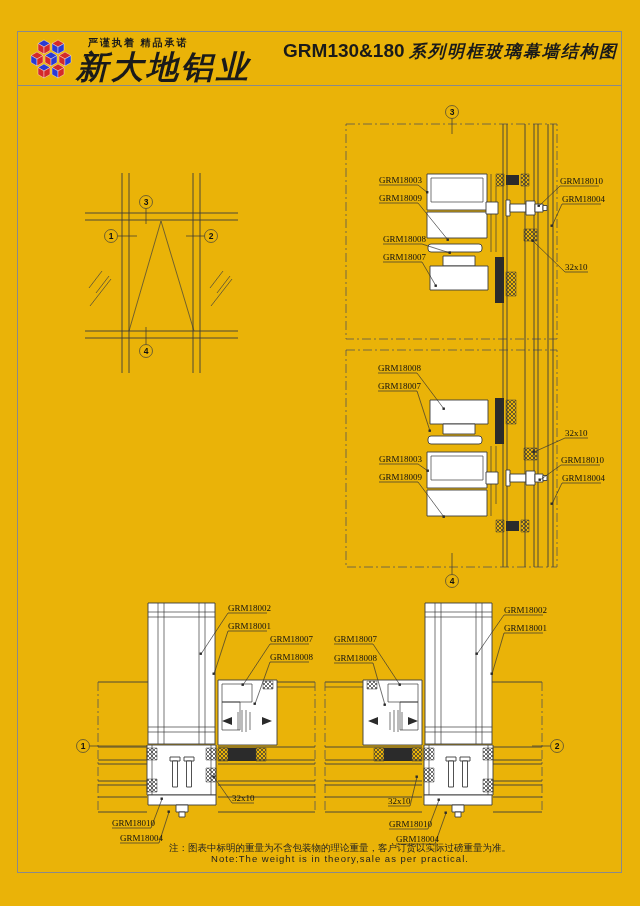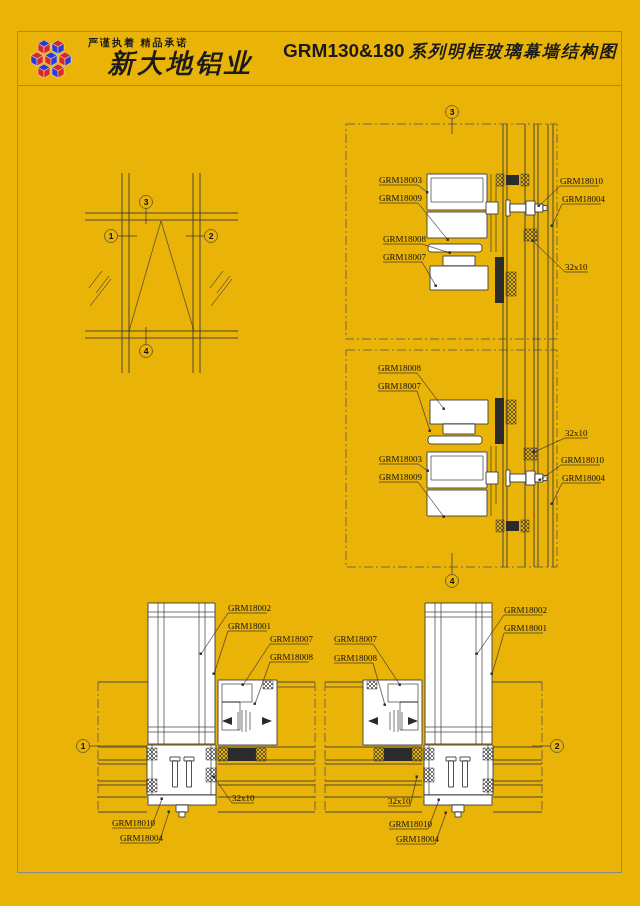--- a/index.html
+++ b/index.html
@@ -5,22 +5,22 @@
   html,body{margin:0;padding:0;background:#fff;}
   .page{position:relative;width:640px;height:906px;background:#eab308;overflow:hidden;
         font-family:"Liberation Sans",sans-serif;color:#1a1a1a;}
   .frame{position:absolute;left:17px;top:31px;width:605px;height:842px;
          border:1px solid #8a8a8a;box-sizing:border-box;}
   .header-divider{position:absolute;left:17px;top:85px;width:605px;height:0;
                   border-top:1px solid #8a8a8a;}
   .logo{position:absolute;left:29px;top:38px;}
   .tagline{position:absolute;left:88px;top:36px;font-size:10px;font-weight:bold;
            font-family:"Liberation Serif",serif;letter-spacing:2px;}
-  .company{position:absolute;left:76px;top:46px;font-size:26px;font-weight:bold;
-           font-style:italic;font-family:Liberation Serif, serif;letter-spacing:3px;margin-left:32px;}
+  .company{position:absolute;left:76px;top:46px;font-size:32px;font-weight:bold;
+           font-style:italic;font-family:Liberation Serif, serif;letter-spacing:3px;}
   .title-line{position:absolute;right:22px;top:40px;white-space:nowrap;text-align:right;}
   .title-model{font-size:19px;font-weight:bold;font-family:"Liberation Sans",sans-serif;}
   .title-cn{font-size:17px;font-weight:bold;font-style:italic;
             font-family:"DejaVu Serif",serif;letter-spacing:2px;}
   .title-en{position:absolute;right:22px;top:66px;font-size:11.5px;font-weight:bold;
             white-space:nowrap;color:#111;}
   .note{position:absolute;left:110px;top:842px;width:460px;text-align:center;line-height:11px;}
   .note .cn{font-size:9.5px;color:#222;}
   .note .en{font-size:9.5px;letter-spacing:1px;color:#222;}
   svg{position:absolute;overflow:visible;}
@@ -452,13 +452,17 @@
       <text class="lbl" x="388" y="804">32x10</text>
       <path class="lead" d="M389,829 H428 L439,800"></path>
         <rect class="dark" x="437.5" y="798.5" width="2.4" height="2.4"></rect>
       <text class="lbl" x="389" y="827">GRM18010</text>
       <path class="lead" d="M396,844 H435 L446,813"></path>
         <rect class="dark" x="444.5" y="811.5" width="2.4" height="2.4"></rect>
       <text class="lbl" x="396" y="842">GRM18004</text>
     </g>
   </svg>
 
+  <div class="note">
+    <div class="cn">注：图表中标明的重量为不含包装物的理论重量，客户订货以实际过磅重量为准。</div>
+    <div class="en">Note:The weight is in theory,sale as per practical.</div>
+  </div>
 </div>
 
 </body></html>

